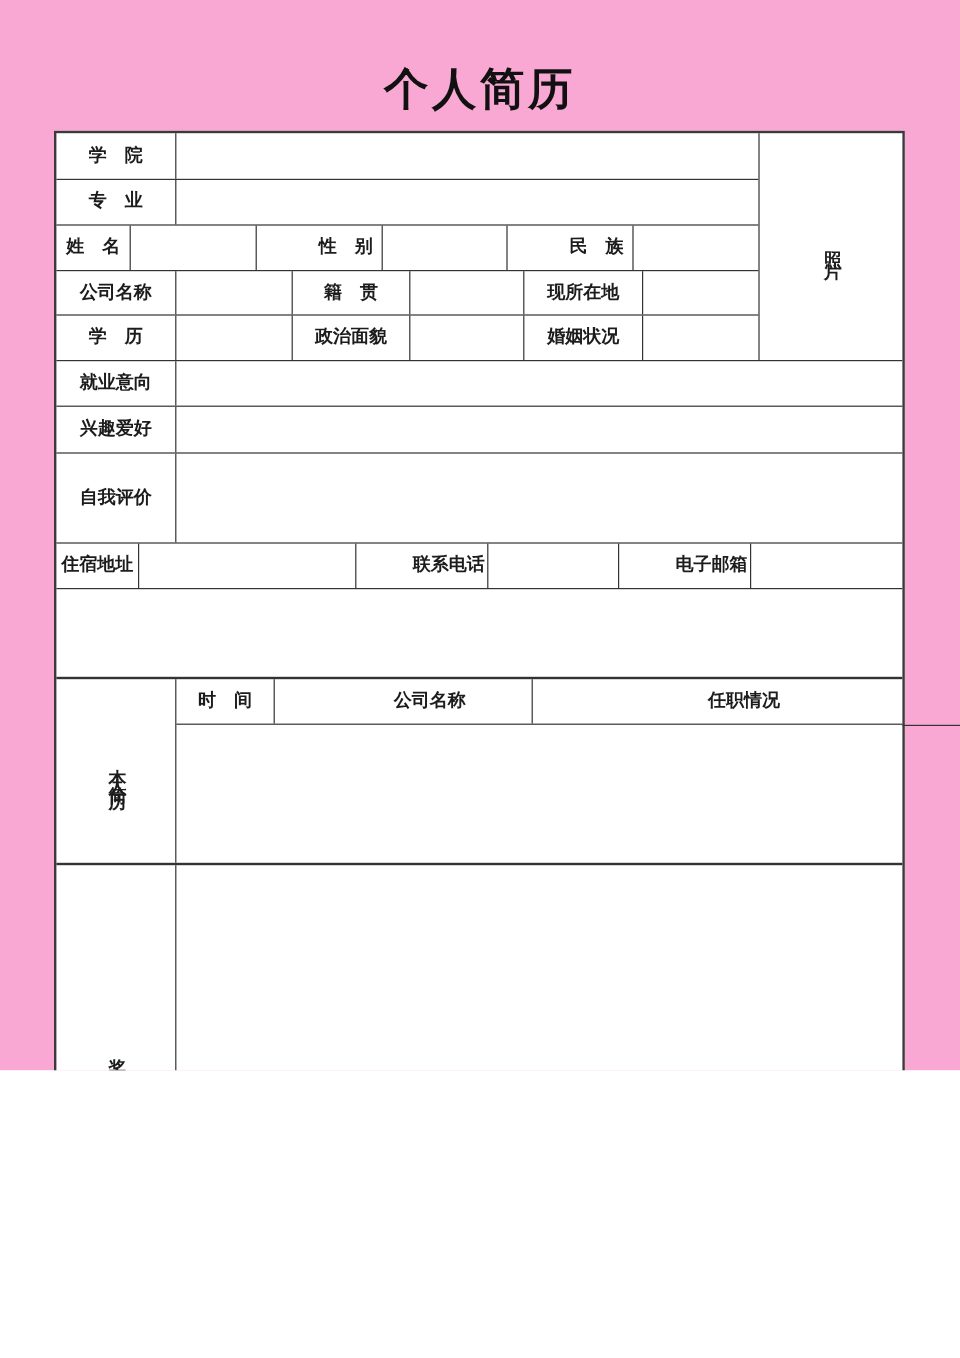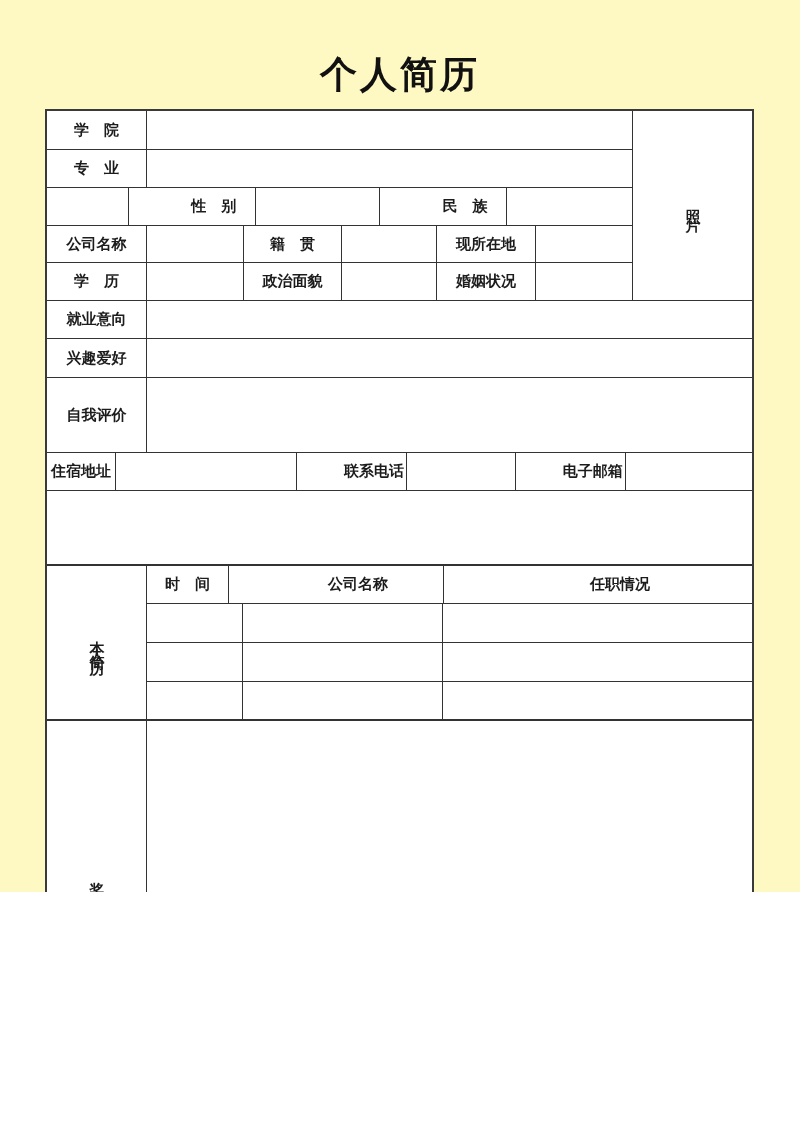--- a/index.html
+++ b/index.html
@@ -1,21 +1,21 @@
 <!DOCTYPE html>
 <html><head>
 <meta charset="utf-8">
 <style>
   * { margin: 0; padding: 0; box-sizing: border-box; }
   html, body { background: #ffffff; }
   .page {
     position: relative;
     width: 800px;
     height: 892px;
-    background: #fef9c3;
+    background: #f9a8d4;
     font-family: "Liberation Serif", "DejaVu Serif", serif;
     color: #1c1c1c;
     overflow: hidden;
   }
   .doc-title {
     position: absolute;
     top: 50px;
     left: 0;
     width: 100%;
     text-align: center;
@@ -80,21 +80,21 @@
   .vs-award { letter-spacing: 12px; }
   .sect-c { height: 155px; border-bottom: 2px solid #333; }
   .c-label, .d-label {
     width: 100px;
     height: 100%;
     border-right: 1px solid #333;
     display: flex;
     align-items: center;
     justify-content: center;
   }
-  .exp-table { width: 605px; display: flex; flex-direction: column; }
+  .exp-table { width: 605px; display: flex; }
   .sect-d { height: 346px; }
 </style>
 </head>
 <body>
 
 <div class="page">
 
   <div class="doc-title">个人简历</div>
 
   <div class="resume-table">
@@ -110,20 +110,23 @@
         </div>
 
         <div class="row h38 bb1">
           <div class="cell w100 br">
               <span class="label">专　业</span>
             </div>
           <div class="cell grow"></div>
         </div>
 
         <div class="row h38 bb1">
+          <div class="cell w100 br">
+              <span class="label">姓　名</span>
+            </div>
           <div class="cell w97 br"></div>
           <div class="cell w98 br">
               <span class="label">性　别</span>
             </div>
           <div class="cell w95 br"></div>
           <div class="cell w99 br">
               <span class="label">民　族</span>
             </div>
           <div class="cell w96"></div>
         </div>

